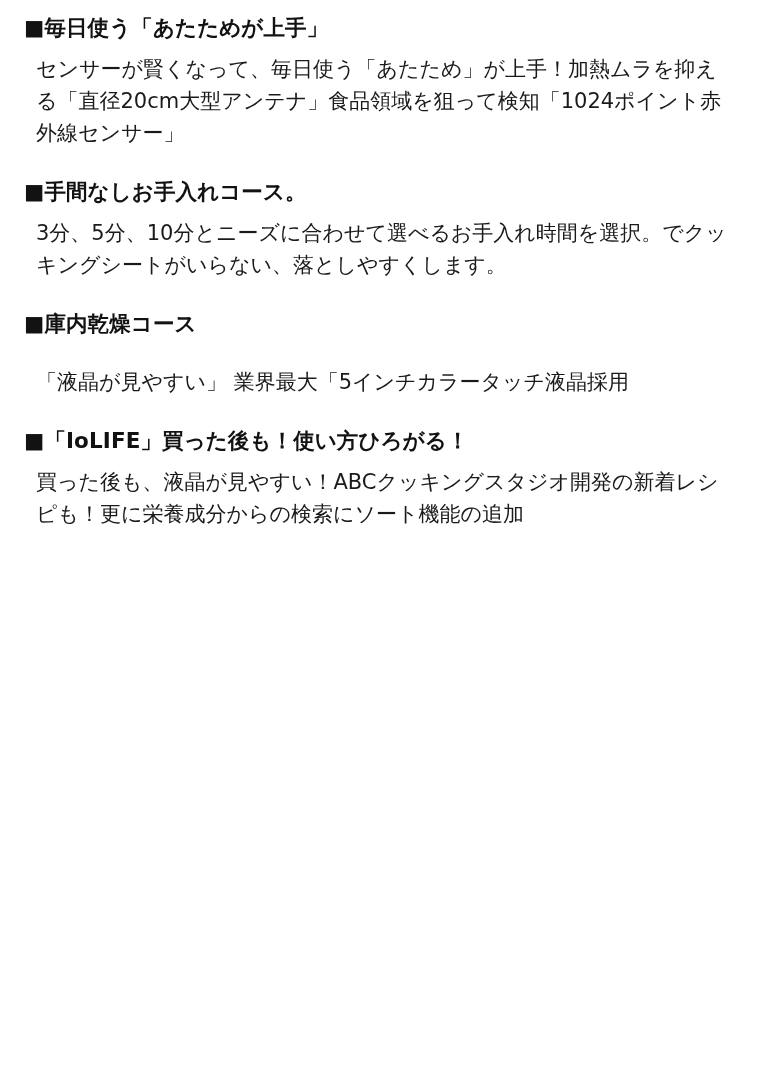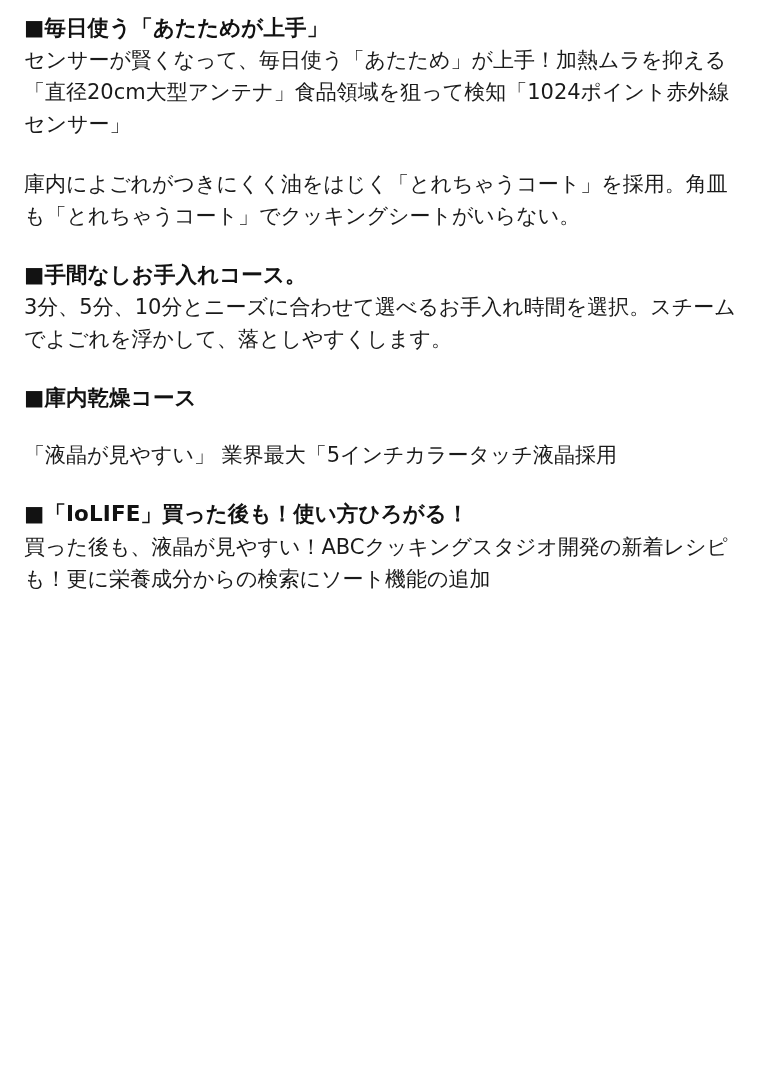--- a/index.html
+++ b/index.html
@@ -32,42 +32,41 @@
     line-height: 1.32;
     letter-spacing: 0.1px;
     margin: 0 0 3px 0;
     color: #121212;
   }
   .body-text {
     font-size: 21px;
     font-weight: normal;
     line-height: 1.52;
     letter-spacing: 0.0px;
-    margin: 0;
+    margin: 12px;
     color: #1a1a1a;
   }
 </style>
 </head>
 <body>
 
 <div class="page">
 
   <div class="section">
     <p class="heading">■毎日使う「あたためが上手」</p>
     <p class="body-text">センサーが賢くなって、毎日使う「あたため」が上手！加熱ムラを抑える「直径20cm大型アンテナ」食品領域を狙って検知「1024ポイント赤外線センサー」</p>
   </div>
 
 
   <div class="section">
-    <p class="body-text">庫内によごれがつきにくく油をはじく「とれちゃうコート」を採用。角皿も「とれちゃうコート」でクッキングシートがいらない。</p>
   </div>
 
   <div class="section">
     <p class="heading">■手間なしお手入れコース。</p>
-    <p class="body-text">3分、5分、10分とニーズに合わせて選べるお手入れ時間を選択。スチームでよごれを浮かして、落としやすくします。</p>
+    <p class="body-text">3分、5分、10分とニーズに合わせて選べるお手入れ時間を選択。でクッキングシートがいらない、落としやすくします。</p>
   </div>
 
   <div class="section">
     <p class="heading">■庫内乾燥コース</p>
   </div>
 
   <div class="section">
     <p class="body-text">「液晶が見やすい」 業界最大「5インチカラータッチ液晶採用</p>
   </div>
 

